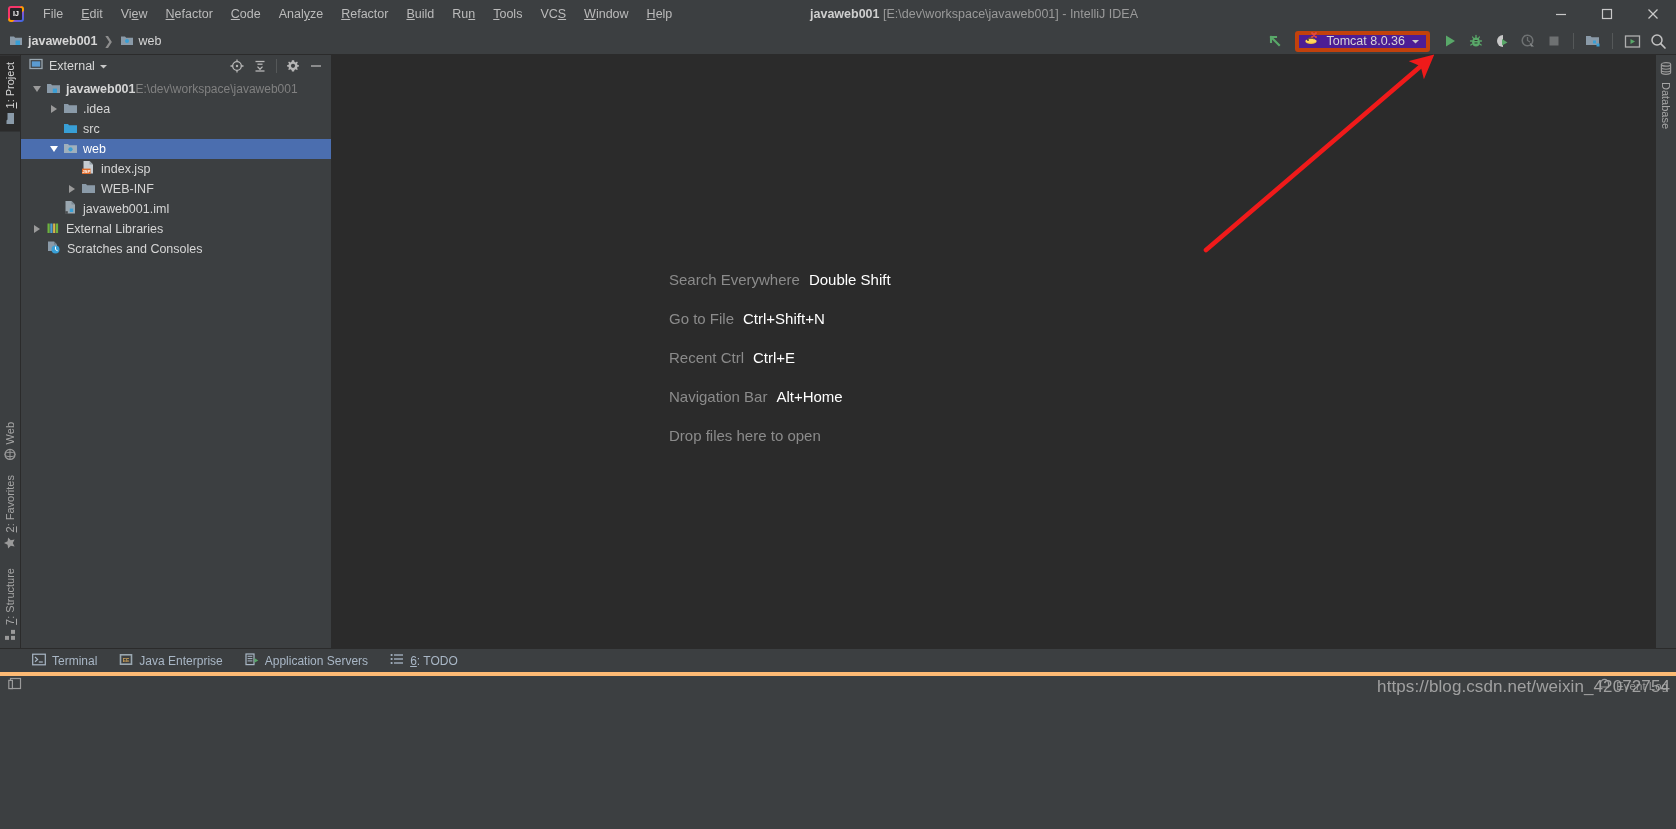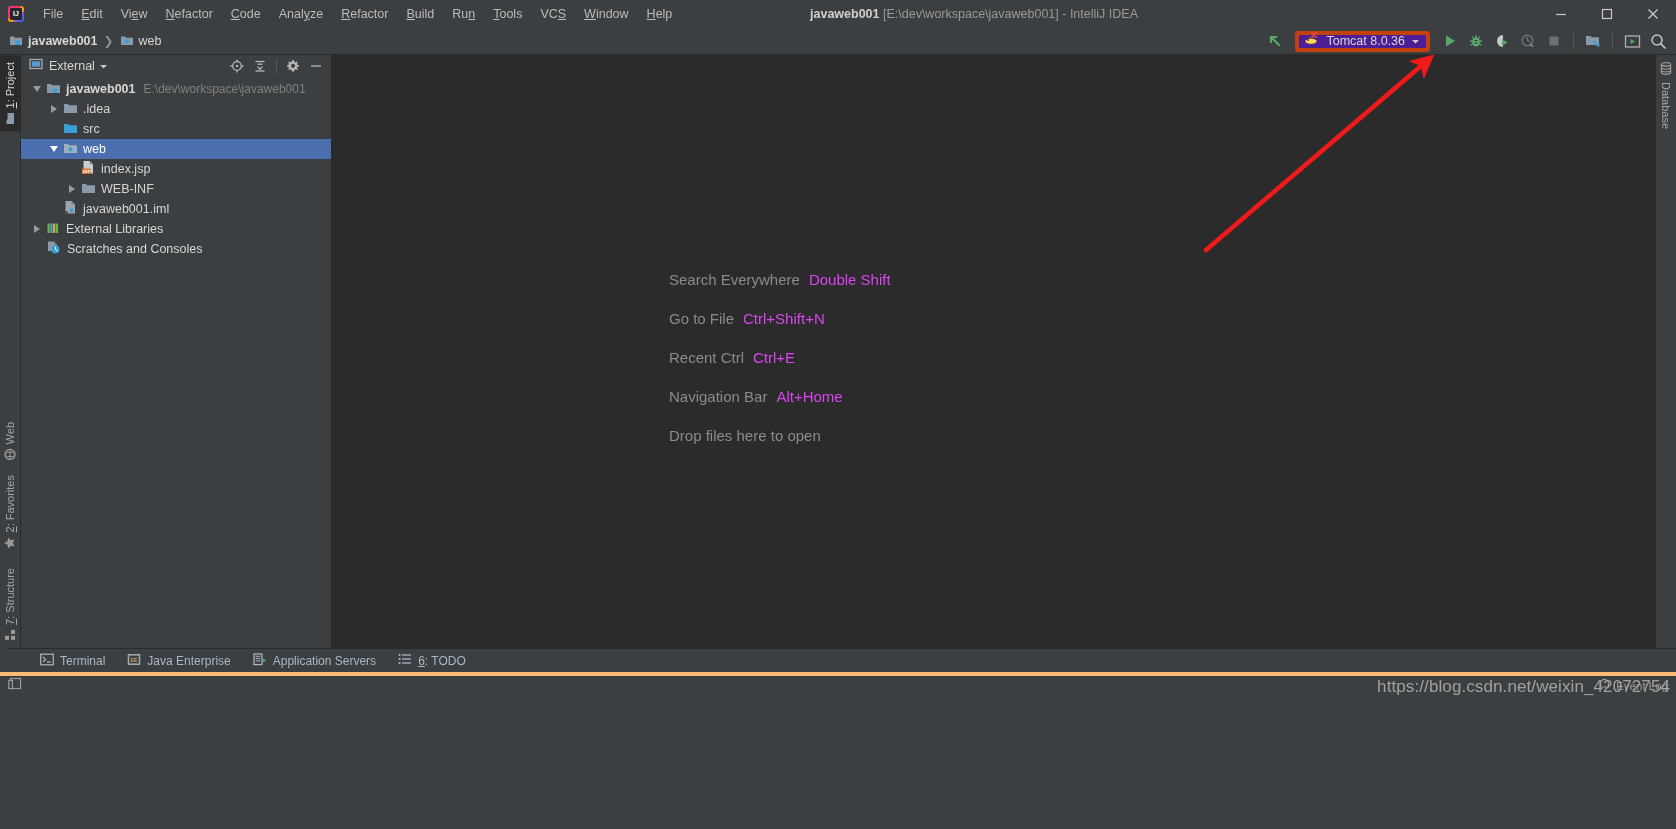--- a/index.html
+++ b/index.html
@@ -148,44 +148,43 @@
   }
   .trow.selected { background: #4b6eaf; color: #ffffff; }
   .tw { width: 18px; flex: 0 0 18px; display:flex; align-items:center; justify-content:center; }
   .arrow {
     width: 0; height: 0; border-style: solid;
   }
   .arrow.right { border-width: 4.5px 0 4.5px 6px; border-color: transparent transparent transparent #9a9a9a; }
   .arrow.down  { border-width: 6px 4.5px 0 4.5px; border-color: #9a9a9a transparent transparent transparent; }
   .trow.selected .arrow.down { border-top-color: #ffffff; }
   .tlabel.bold { font-weight: bold; }
-  .tpath { color: #808080; font-size: 12px; margin-left: 8px; }
+  .tpath { color: #808080; font-size: 12px; }
 
   
   .editor {
     flex: 1 1 auto; background: #2b2b2b;
     position: relative; overflow: hidden;
   }
   .hints {
     position: absolute; left: 337px; top: 216px;
     display: flex; flex-direction: column; gap: 22px;
   }
   .hint { font-size: 15px; color: #8b8b8b; white-space: nowrap; }
-  .hint .key { color: #d946ef; margin-left: 9px; margin-top: 20px; }
+  .hint .key { color: #ffffff; margin-left: 9px; margin-top: 20px; }
 
   
   .annot { position: absolute; left: 0; top: 0; pointer-events: none; }
 
   
   .bottom-tools {
     height: 24px; flex: 0 0 24px; background: #3c3f41;
     display: flex; align-items: center;
     border-top: 1px solid #2b2b2b;
     padding-left: 24px;
-    margin-left: 8px;
   }
   .bt-item {
     display: flex; align-items: center; gap: 6px;
     font-size: 12px; color: #a9b7c6; padding: 2px 14px 2px 8px;
   }
   .bt-item u { text-decoration: underline; }
 
   .statusbar {
     height: 23px; flex: 0 0 23px; background: #3c3f41;
     display: flex; align-items: center;

